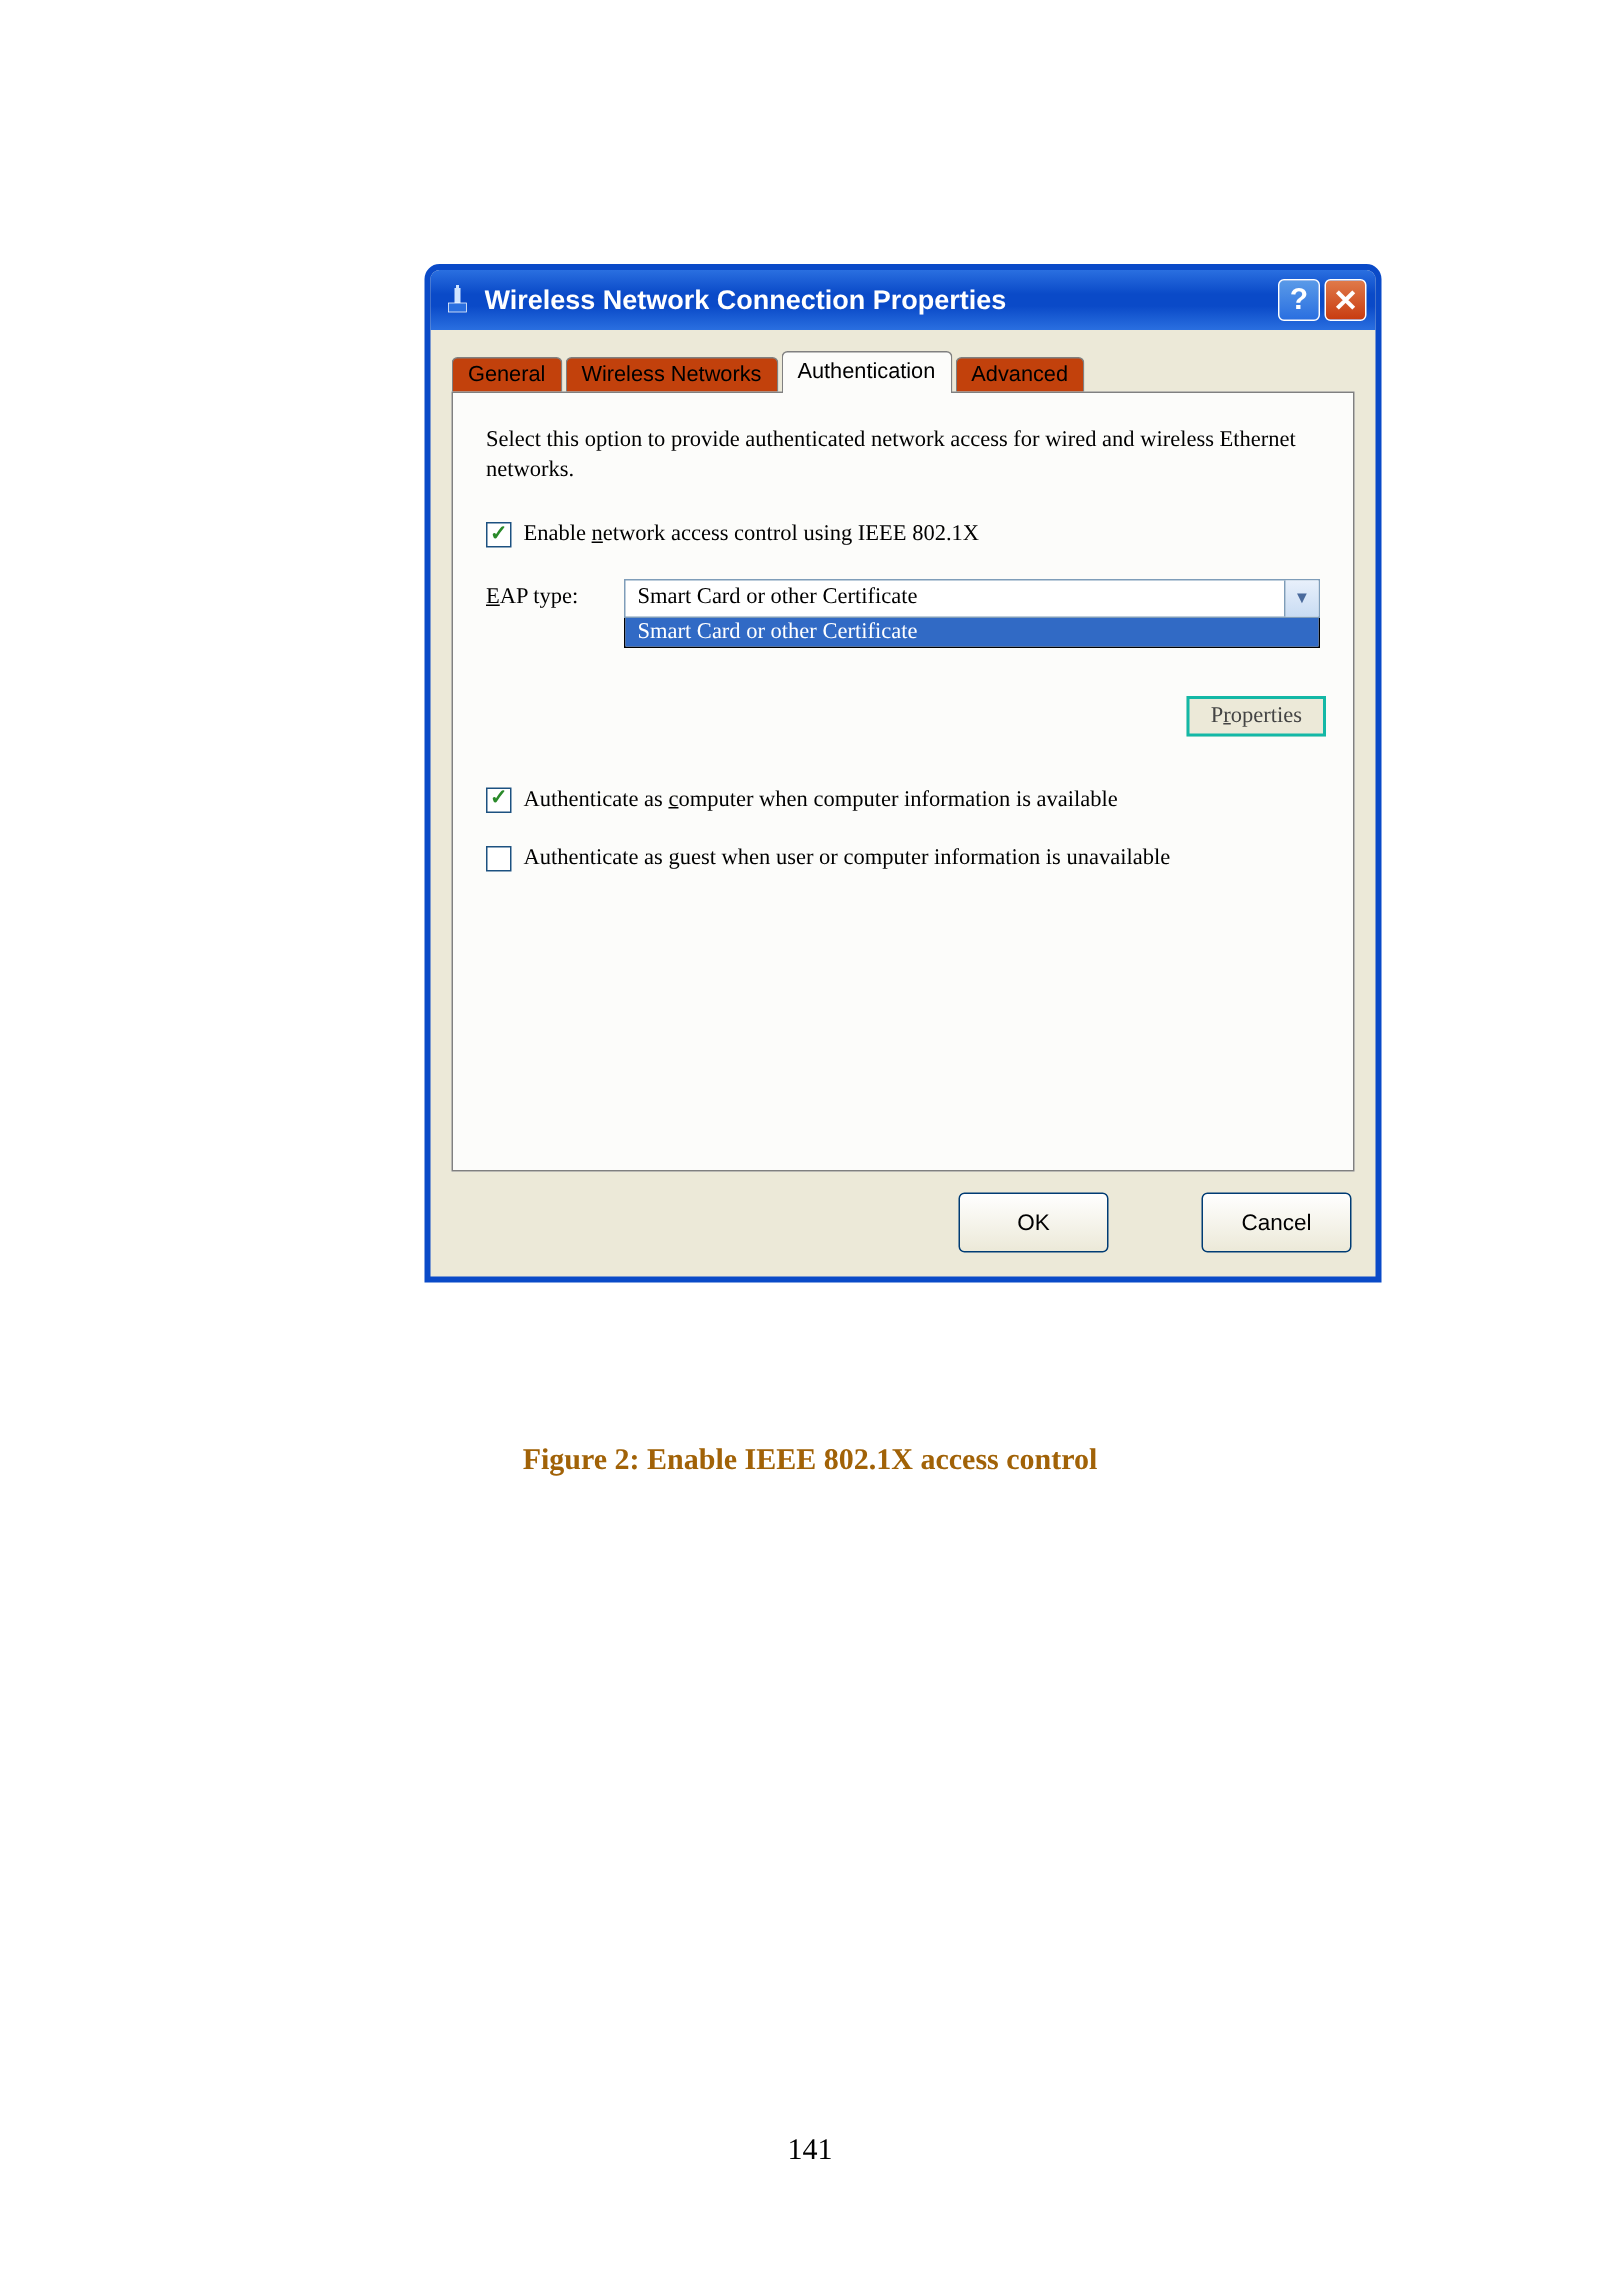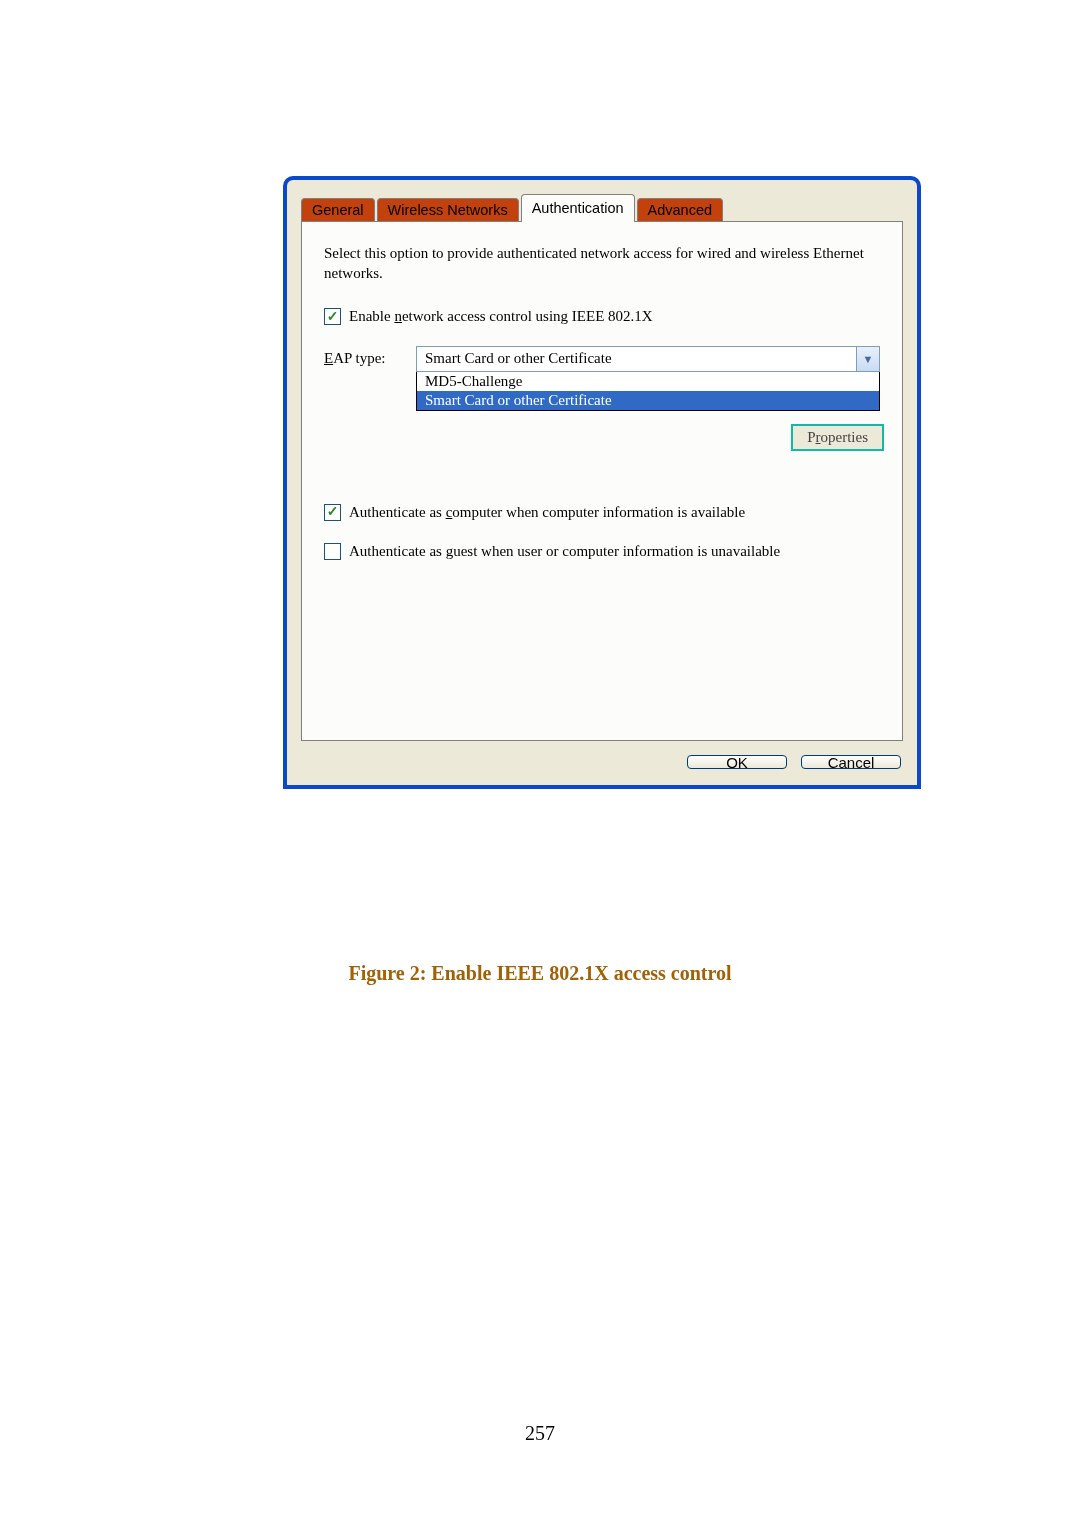--- a/index.html
+++ b/index.html
@@ -222,30 +222,31 @@
     margin-top: 92px;
   }
   .btn-row {
     display: flex;
     justify-content: flex-end;
     gap: 14px;
     padding: 14px 16px 16px 16px;
   }
   .winbtn {
     min-width: 100px;
-    height: 14px;
+    height: 40px;
     border: 1px solid #003c74;
     border-radius: 4px;
     background: linear-gradient(to bottom, #ffffff, #ece9d8);
     font-family: Tahoma, Verdana, sans-serif;
     font-size: 15px;
     display: flex;
     align-items: center;
     justify-content: center;
     box-sizing: border-box;
+    margin-left: 48px;
   }
   .caption {
     position: absolute;
     left: 0;
     width: 1080px;
     top: 938px;
     text-align: center;
     font-family: "Times New Roman", Times, serif;
     font-size: 20px;
     font-weight: bold;
@@ -262,20 +263,38 @@
     font-size: 20px;
     color: #000;
   }
 </style>
 </head>
 <body>
 
 <div class="page">
 
   <div class="dialog">
+    <div class="titlebar">
+      <span class="titlebar-icon">
+        <svg width="20" height="20" viewBox="0 0 20 20">
+          <rect x="8" y="2" width="4" height="10" fill="#d0e4ff"></rect>
+          <rect x="9" y="0" width="2" height="3" fill="#d0e4ff"></rect>
+          <rect x="4" y="12" width="12" height="6" fill="#2a6fe0" stroke="#ffffff" stroke-width="0.5"></rect>
+        </svg>
+      </span>
+      <span class="titlebar-title">Wireless Network Connection Properties</span>
+      <div class="title-buttons">
+        <div class="title-btn help">
+            <span>?</span>
+          </div>
+        <div class="title-btn">
+            <span>✕</span>
+          </div>
+      </div>
+    </div>
 
     <div class="client">
       <div class="tabrow">
         <div class="tab"><span>General</span></div>
         <div class="tab"><span>Wireless Networks</span></div>
         <div class="tab active"><span>Authentication</span></div>
         <div class="tab"><span>Advanced</span></div>
       </div>
 
       <div class="panel">
@@ -287,21 +306,20 @@
         </div>
 
         <div class="eap-row">
           <div class="eap-label"><span class="under">E</span><span>AP type:</span></div>
           <div class="combo-wrap">
             <div class="combo">
               <div class="val">Smart Card or other Certificate</div>
               <div class="arrow">▼</div>
             </div>
             <div class="dropdown">
-              <div class="opt">MD5-Challenge</div>
               <div class="opt sel">Smart Card or other Certificate</div>
             </div>
           </div>
         </div>
 
         <div class="props-btn"><span>P</span><span class="under">r</span><span>operties</span></div>
 
         <div class="lower-checks">
           <div class="check-row">
             <span class="box checked"></span>
@@ -319,14 +337,14 @@
       <div class="winbtn">
           <span>OK</span>
         </div>
       <div class="winbtn">
           <span>Cancel</span>
         </div>
     </div>
   </div>
 
   <div class="caption">Figure 2: Enable IEEE 802.1X access control</div>
-  <div class="pagenum">257</div>
+  <div class="pagenum">141</div>
 </div>
 
 </body></html>

